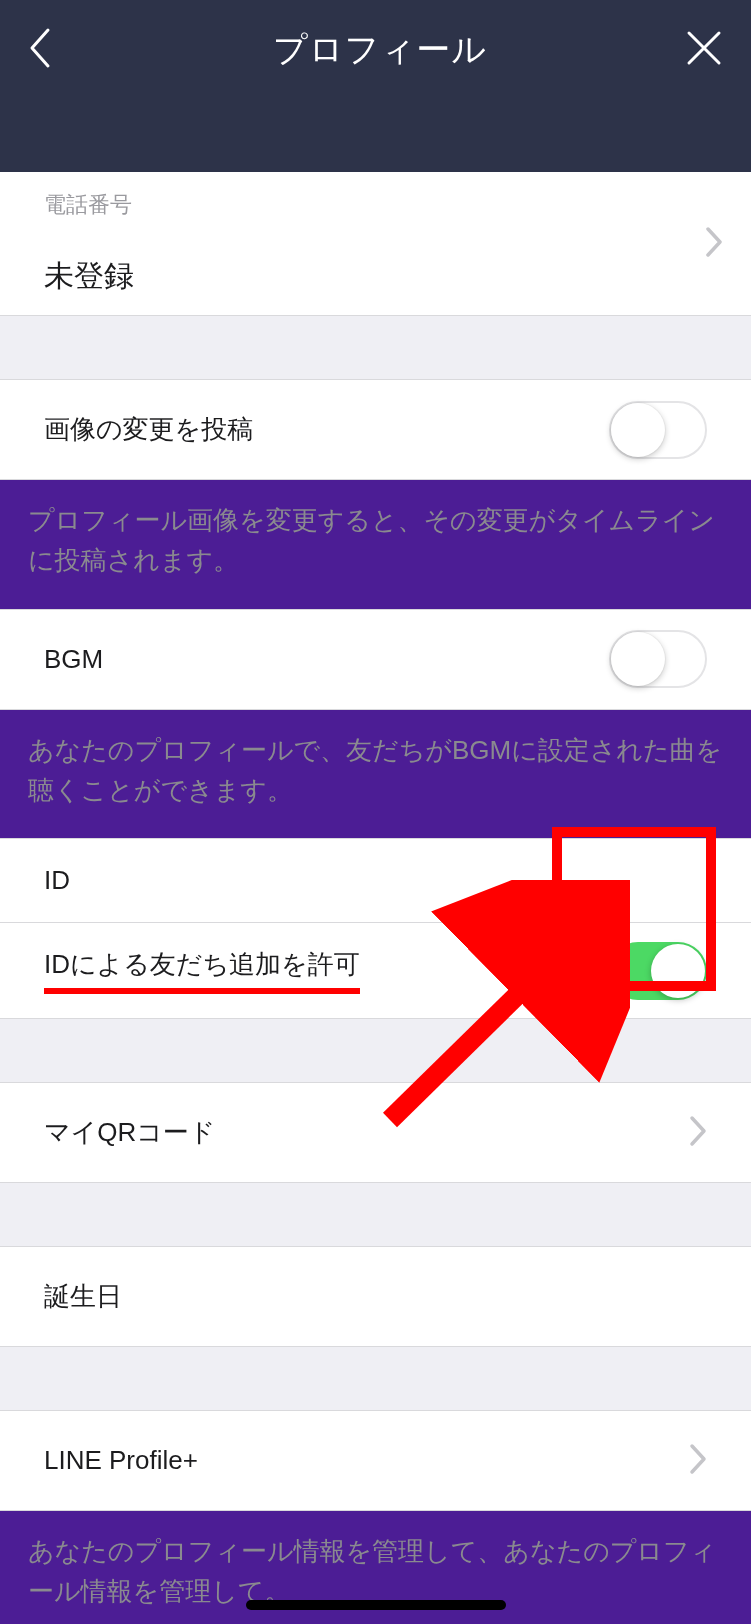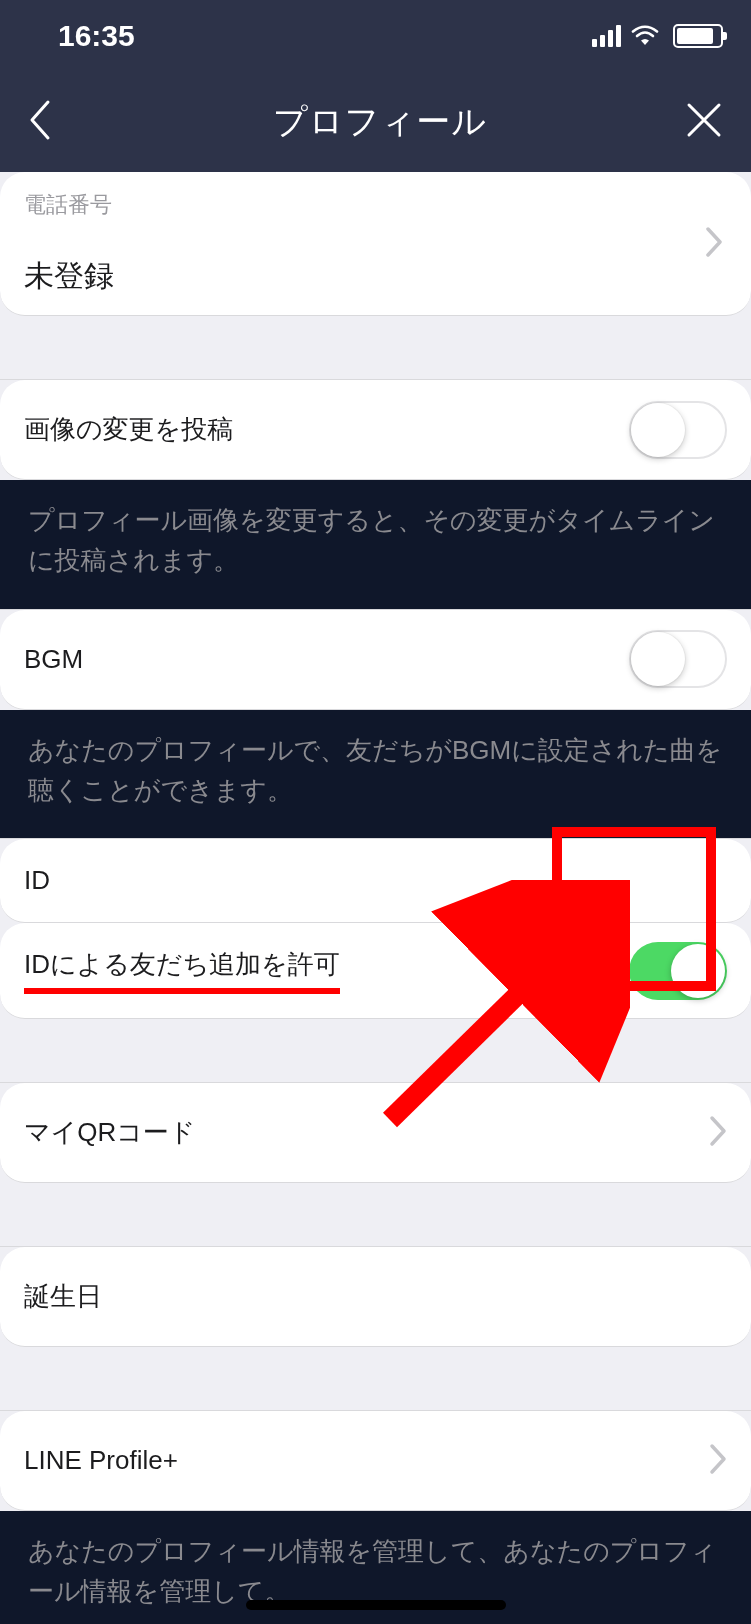--- a/index.html
+++ b/index.html
@@ -87,25 +87,24 @@
     .nav-title {
       font-size: 34px;
       font-weight: 500;
       letter-spacing: 1px;
       margin-left: 23px;
     }
     .row {
       display: flex;
       align-items: center;
       justify-content: space-between;
-      padding: 0 24px;
+      padding: 0 44px;
       background: #fff;
       border-bottom: 1px solid #d9d9dc;
       min-height: 100px;
-      border-radius: 25px;
     }
     .row-stacked {
       flex-direction: column;
       align-items: flex-start;
       justify-content: center;
       padding-top: 18px;
       padding-bottom: 18px;
       min-height: 118px;
     }
     .row-label-small {
@@ -119,21 +118,21 @@
       margin-top: 32px;
     }
     .row-label {
       font-size: 26px;
       color: #1c1c1e;
     }
     .chevron {
       color: #c5c5c9;
     }
     .section-note {
-      background: #0f172a;
+      background: #4c1d95;
       padding: 20px 28px 28px 28px;
       font-size: 26px;
       color: #8a8a8f;
       line-height: 1.55;
       border-bottom: 1px solid #d9d9dc;
     }
     .spacer {
       height: 64px;
       background: #efeff4;
       border-bottom: 1px solid #d9d9dc;
@@ -207,39 +206,20 @@
       right: 28px;
       top: 50%;
       transform: translateY(-50%);
     }
     .row-stacked-wrap { position: relative; }
   </style>
 </head>
 <body>
 
 <div class="header">
-  <div class="status-bar">
-    <div class="status-time">16:35</div>
-    <div class="status-right">
-      <div class="signal-bars">
-        <span></span>
-          <span></span>
-          <span></span>
-          <span></span>
-      </div>
-      <svg class="wifi-icon" viewBox="0 0 28 22">
-        <path d="M14 20 L10 15.5 Q14 12.5 18 15.5 Z" fill="#fff"></path>
-        <path d="M6 11 Q14 4 22 11" stroke="#fff" stroke-width="2.6" fill="none" stroke-linecap="round"></path>
-        <path d="M2 6.5 Q14 -3 26 6.5" stroke="#fff" stroke-width="2.6" fill="none" stroke-linecap="round"></path>
-      </svg>
-      <div class="battery">
-        <div class="battery-fill"></div>
-      </div>
-    </div>
-  </div>
   <div class="nav-bar">
     <div class="nav-back">
       <svg width="24" height="44" viewBox="0 0 24 44">
         <path d="M20 4 L4 22 L20 40" stroke="#fff" stroke-width="3" fill="none" stroke-linecap="round" stroke-linejoin="round"></path>
       </svg>
     </div>
     <div class="nav-title">プロフィール</div>
     <div class="nav-close">
       <svg width="38" height="38" viewBox="0 0 38 38">
         <path d="M4 4 L34 34 M34 4 L4 34" stroke="#fff" stroke-width="3" stroke-linecap="round"></path>

